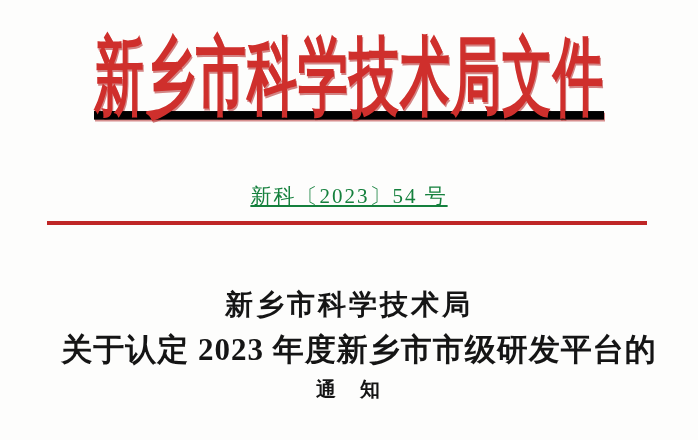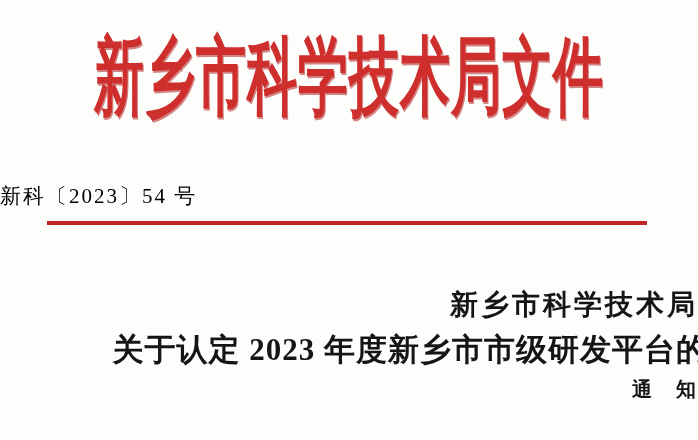--- a/index.html
+++ b/index.html
@@ -19,60 +19,63 @@
   .masthead {
     position: absolute;
     top: 22px;
     left: 0;
     width: 100%;
     height: 110px;
     display: flex;
     align-items: center;
     justify-content: center;
     text-align: center;
+    text-decoration: underline;
   }
   .masthead-text {
     display: inline-block;
     font-size: 50px;
     font-weight: bold;
     letter-spacing: 1px;
     color: #cf2f2c;
     text-shadow: 1px 1px 0 rgba(176, 32, 32, 0.55);
     transform: scaleY(1.72);
     transform-origin: center center;
     white-space: nowrap;
   }
   
   .doc-number {
     position: absolute;
     top: 182px;
     left: 0;
     width: 100%;
+    text-align: center;
     font-size: 21px;
     letter-spacing: 2px;
-    color: #000000;
+    color: #15803d;
     white-space: nowrap;
+    text-decoration: underline;
   }
   
   .red-rule {
     position: absolute;
     top: 221px;
     left: 47px;
     width: 600px;
     height: 4px;
     background: #bf2626;
     border: none;
     margin: 0;
   }
   
   .title-line {
     position: absolute;
     left: 0;
     width: 100%;
-    text-align: right;
+    text-align: center;
     font-weight: bold;
     color: #151515;
     white-space: nowrap;
   }
   .title-line-1 {
     top: 286px;
     font-size: 28px;
     letter-spacing: 3px;
   }
   .title-line-2 {

